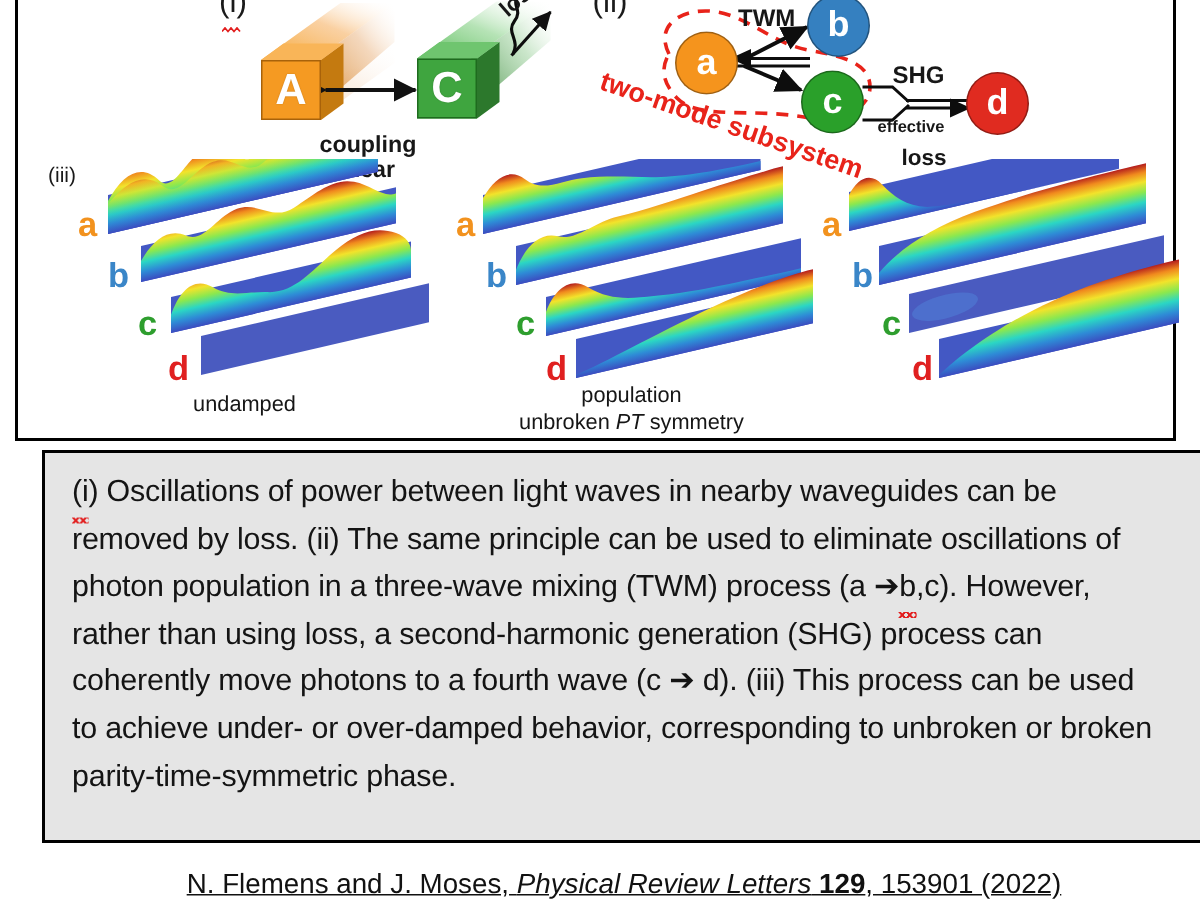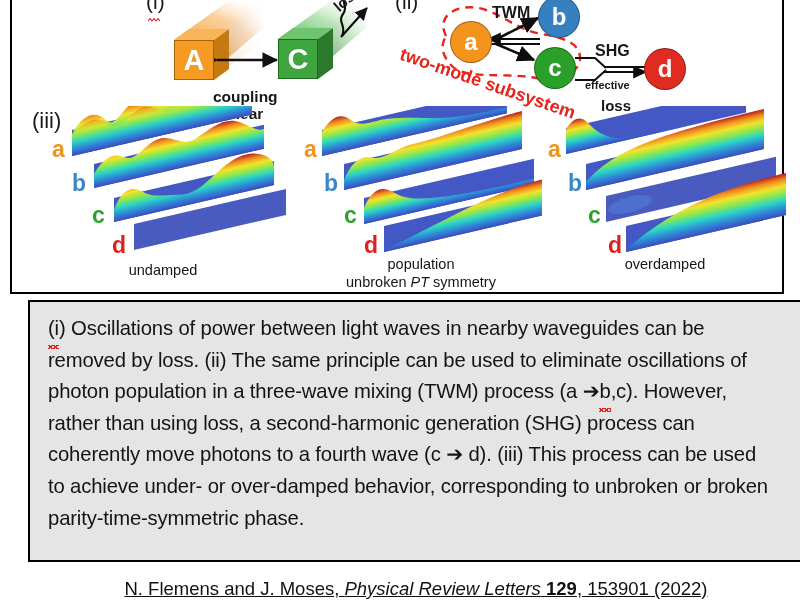--- a/index.html
+++ b/index.html
@@ -51,21 +51,21 @@
     height: 110px;
   }
   .panel-tag {
     position: absolute;
     font-size: 21px;
     color: #1a1a1a;
     font-family: "Liberation Sans", sans-serif;
   }
   .tag-i  { left: 9px;  top: -6px; }
   .tag-ii { left: 5px;  top: -6px; }
-  .tag-iii{ left: 8px;  top: 2px; font-size: 22px;}
+  .tag-iii{ left: 8px;  top: 2px; font-size: 14px;}
 
   .spell-underline {
     position: absolute;
     height: 4px;
     width: 13px;
     overflow: hidden;
   }
   .spell-underline svg { display:block; }
 
   .letter-box {
@@ -426,21 +426,20 @@
             <rect x="0" y="6" width="160" height="26" fill="#4358C4"></rect>
             <path d="M0,32 L0,30 C14,20 40,6 76,-2 C108,-9 140,-10 160,-10 L160,32 Z" fill="url(#jetV)"></path>
           </g>
         </svg>
 
         <div class="mode-label ml-a" style="left:12px; top:32px;">a</div>
         <div class="mode-label ml-b" style="left:32px; top:66px;">b</div>
         <div class="mode-label ml-c" style="left:52px; top:98px;">c</div>
         <div class="mode-label ml-d" style="left:72px; top:128px;">d</div>
 
-        <div class="sublabel" style="top:149px;">overdamped</div>
       </div>
     </div>
   </div>
 
   <div class="caption-frame">
     <div class="caption-text"><span class="sq">(i</span><span>) Oscillations of power between light waves in nearby waveguides can be removed by loss. (ii) The same principle can be used to eliminate oscillations of photon population in a three-wave mixing (TWM) process (a </span><span class="arrow-txt">➔</span><span class="sq"> b</span><span>,c). However, rather than using loss, a second-harmonic generation (SHG) process can coherently move photons to a fourth wave (c </span><span class="arrow-txt">➔</span><span> d). (iii) This process can be used to achieve under- or over-damped behavior, corresponding to unbroken or broken parity-time-symmetric phase.</span></div>
   </div>
 
   <div class="citation"><span>N. Flemens and J. Moses, </span><span class="ital">Physical Review Letters</span><span class="bold"> 129</span><span>, 153901 (2022)</span></div>
 

